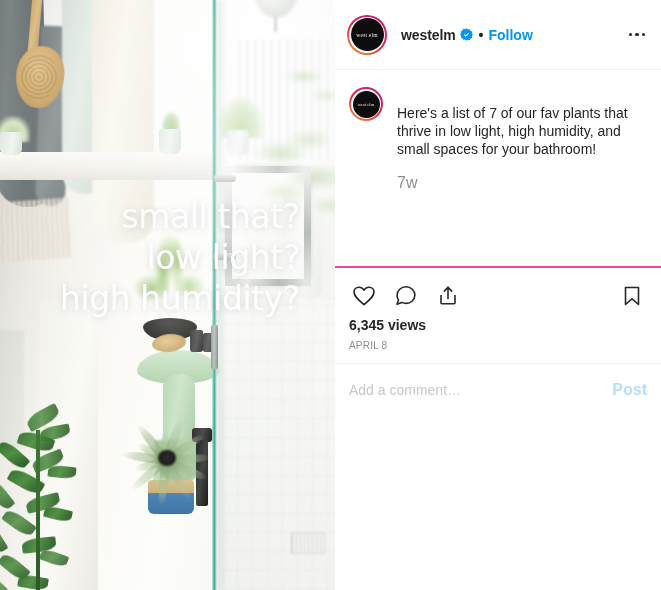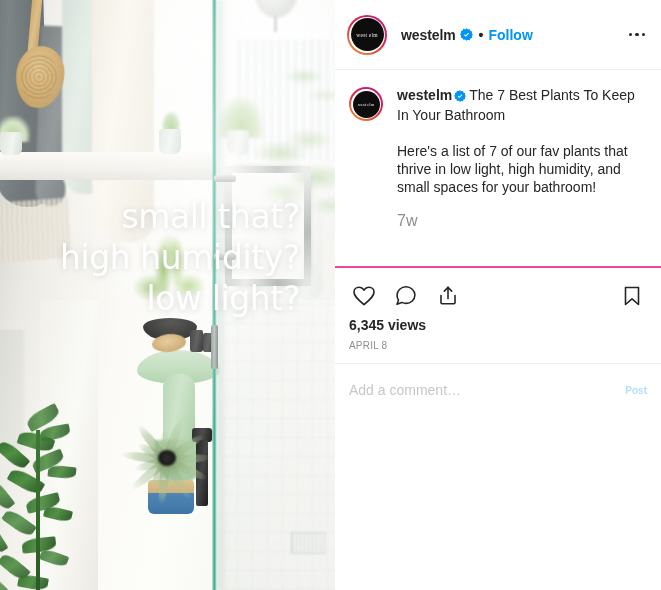--- a/index.html
+++ b/index.html
@@ -743,21 +743,21 @@
     border: none;
     outline: none;
     font-size: 14px;
     font-family: "Liberation Sans", sans-serif;
     color: #262626;
     background: transparent;
     padding: 0;
   }
   .comment-input::placeholder { color: #c7c7c7; }
   .post-btn {
-    font-size: 10px;
+    font-size: 16px;
     font-weight: bold;
     color: #b2dffc;
     cursor: default;
     padding-left: 10px;
   }
 </style>
 </head>
 <body>
 
 <div id="post">
@@ -863,22 +863,22 @@
 
       <div class="handle"></div>
       <div class="handle-mount-t"></div>
       <div class="handle-mount-b"></div>
 
       <div class="haze"></div>
     </div>
 
     <div class="overlay-text">
       <div>small that?</div>
+      <div>low light?</div>
       <div>high humidity?</div>
-      <div>low light?</div>
     </div>
   </div>
 
   <div class="side-pane">
 
     <div class="post-header">
       <div class="avatar-ring">
         <div class="avatar-inner">
           <div class="avatar-img">west elm</div>
         </div>
@@ -904,26 +904,20 @@
     </div>
 
     <div class="caption-area">
       <div class="caption-row">
         <div class="cap-avatar">
           <div class="cap-avatar-inner">
             <div class="cap-avatar-img">west elm</div>
           </div>
         </div>
         <div class="cap-body">
-          <div class="cap-text">
-            <span class="cap-user">westelm</span><span class="cap-verified"><svg width="12" height="12" viewBox="0 0 24 24" aria-hidden="true">
-                  <path fill="#0095f6" d="M12 .5l2.6 2.2 3.4-.5 1.2 3.2 3.2 1.2-.5 3.4L24 12l-2.1 2.6.5 3.4-3.2 1.2-1.2 3.2-3.4-.5L12 23.5 9.4 21.4l-3.4.5-1.2-3.2-3.2-1.2.5-3.4L0 12l2.1-2.6-.5-3.4 3.2-1.2L6 1.6l3.4.5z"></path>
-                  <path fill="#fff" d="M10.6 16.2l-3.3-3.3 1.3-1.3 2 2 4.9-4.9 1.3 1.3z"></path>
-                </svg></span><span>The 7 Best Plants To Keep In Your Bathroom</span>
-          </div>
           <div class="cap-para">Here's a list of 7 of our fav plants that thrive in low light, high humidity, and small spaces for your bathroom!</div>
           <div class="cap-time">7w</div>
         </div>
       </div>
     </div>
 
     <div class="actions">
       <div class="action-row">
         <div class="act">
           <svg width="24" height="24" viewBox="0 0 24 24" fill="none" stroke="#262626" stroke-width="1.6" stroke-linecap="round" stroke-linejoin="round">

